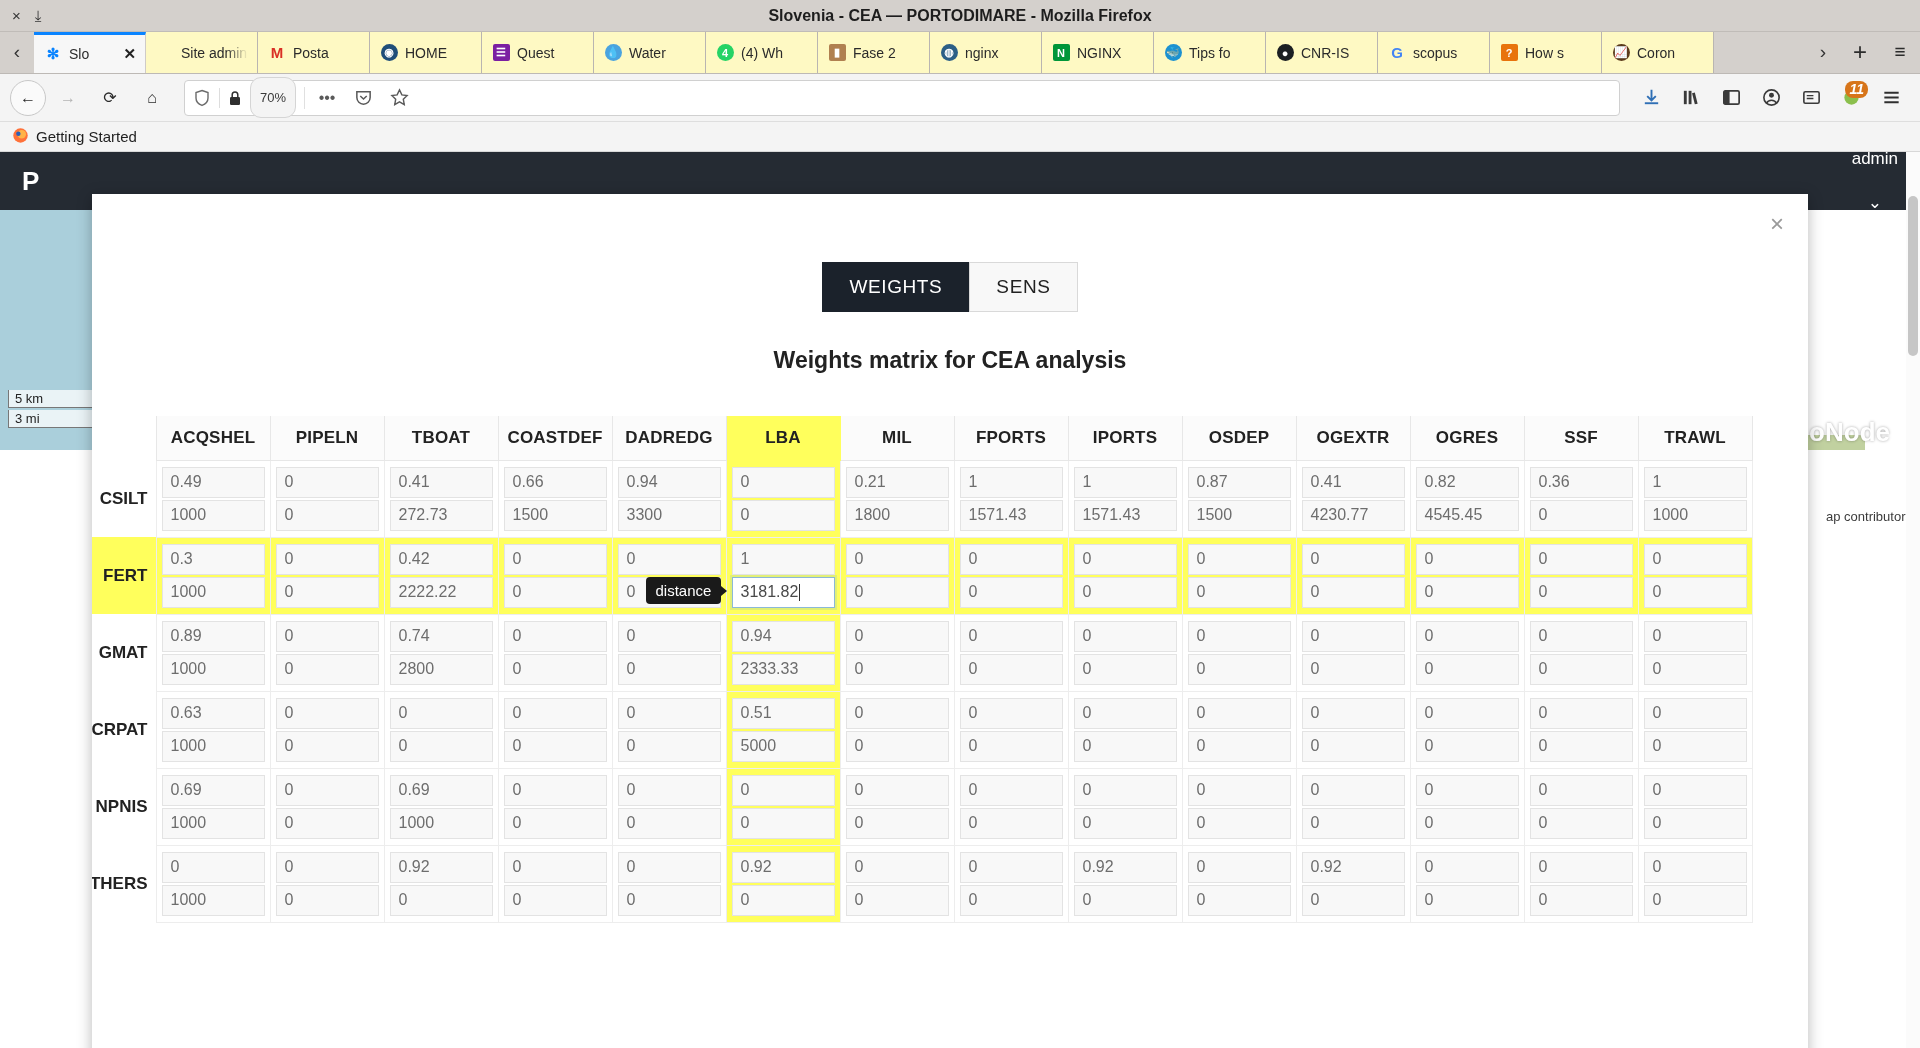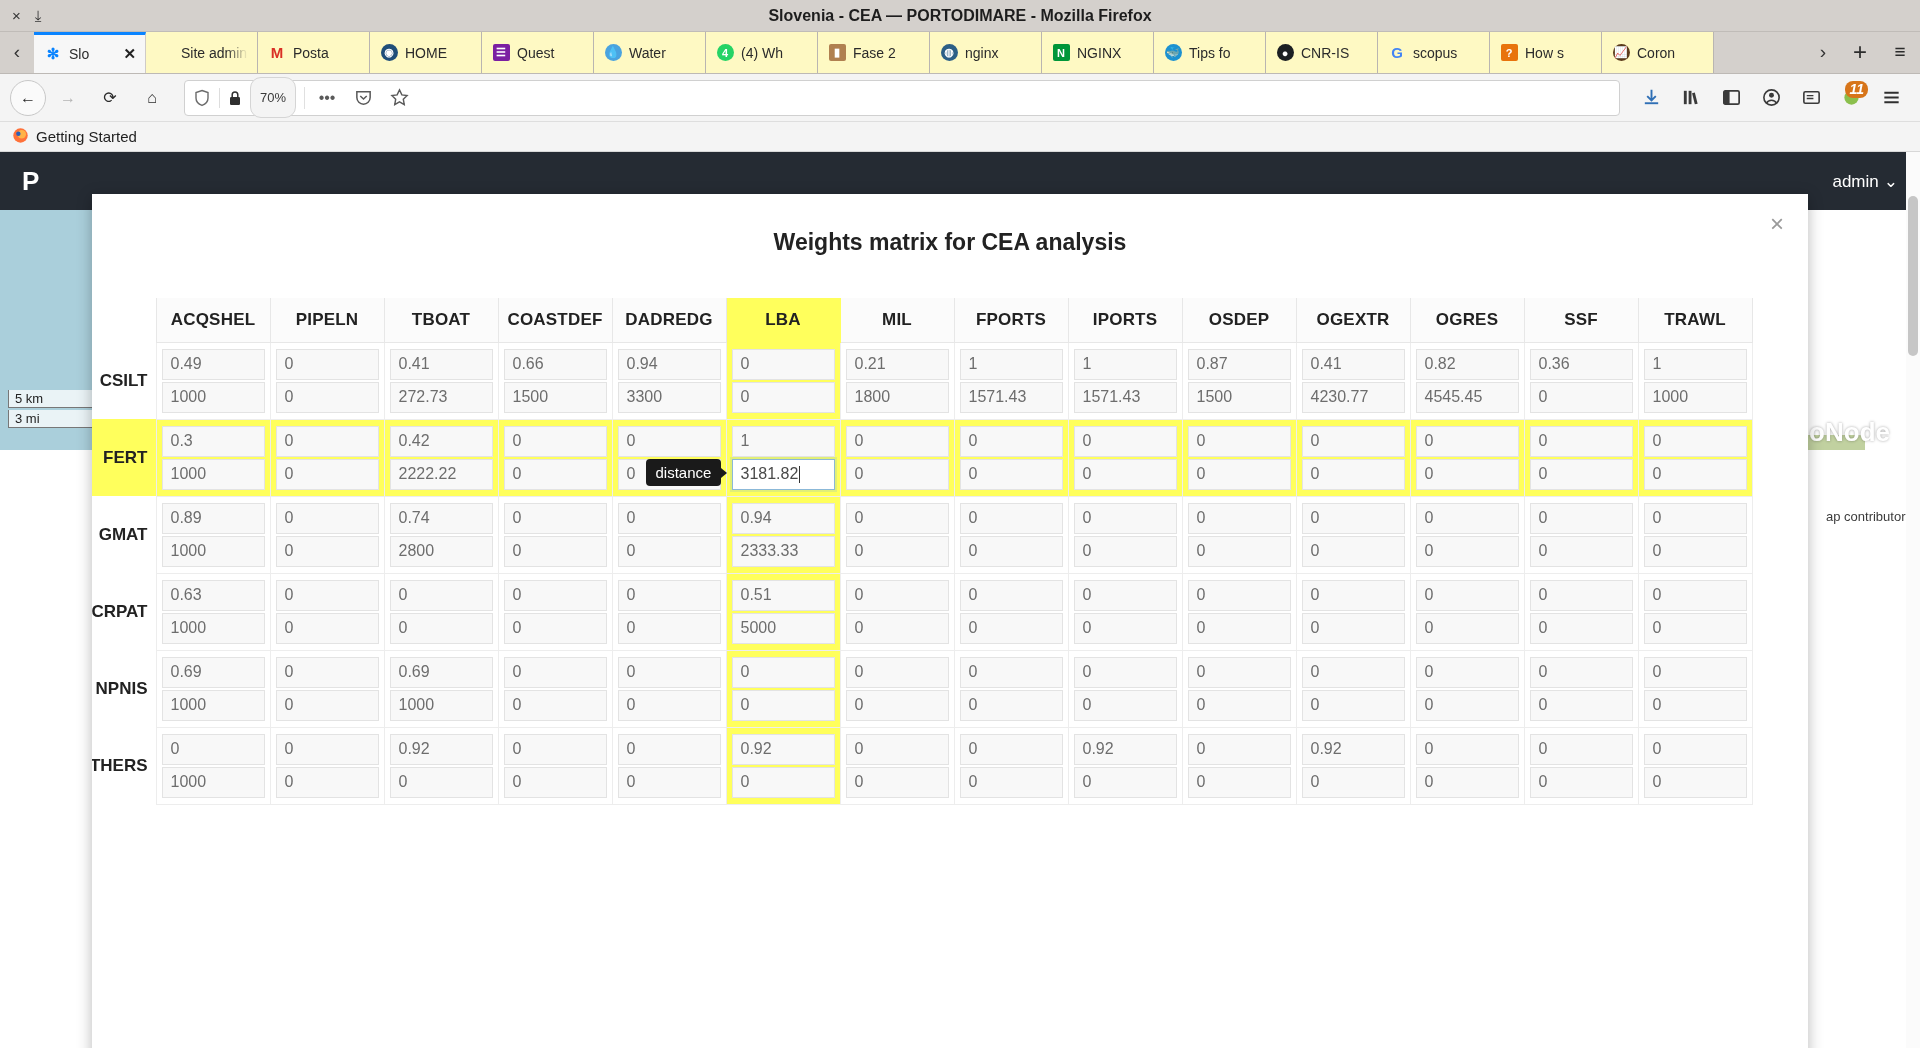--- a/index.html
+++ b/index.html
@@ -106,21 +106,21 @@
   
   #viewport { position:relative; width:1920px; height:calc(1048px - 32px - 42px - 48px - 30px); background:#ffffff; overflow:hidden; }
 
   
   #pagebg { position:absolute; inset:0; background:#ffffff; }
   #site-header {
     position:absolute; top:0; left:0; right:0; height:58px; background:#252b33;
     display:flex; align-items:center; justify-content:space-between; padding:0 22px;
   }
   #site-header .brand { color:#fff; font-size:26px; font-weight:600; letter-spacing:.5px; }
-  #site-header .admin { color:#fff; font-size:17px; display:flex; align-items:flex-end; gap:5px; }
+  #site-header .admin { color:#fff; font-size:17px; display:flex; align-items:center; gap:23px;flex-direction:column; }
   #map-area {
     position:absolute; top:58px; left:0; width:460px; height:240px; background:#aacfdb;
     overflow:hidden;
   }
   .leaf {
     position:absolute; width:120px; height:34px; left:215px; top:-34px;
     background:linear-gradient(100deg,#9fd060,#6aa62e);
     border-radius:60% 8% 60% 8%; transform:rotate(-12deg);
   }
   .leaf.l2 { left:230px; top:-20px; transform:rotate(-4deg); opacity:.9; }
@@ -438,20 +438,24 @@
     <div id="map-attr">ap contributors</div>
 
     <div id="page-scrollbar">
       <div class="thumb"></div>
     </div>
   </div>
 
   <div id="modal">
     <div id="modal-close">×</div>
 
+    <div id="modal-tabs">
+      <div class="mtab active">WEIGHTS</div>
+      <div class="mtab">SENS</div>
+    </div>
 
     <div id="modal-title">Weights matrix for CEA analysis</div>
 
     <div id="matrix-wrap">
       <table class="matrix">
         <thead>
           <tr id="matrix-head-row">
             <th class="corner"></th>
           <th class="colhead">ACQSHEL</th>
               <th class="colhead">PIPELN</th>

